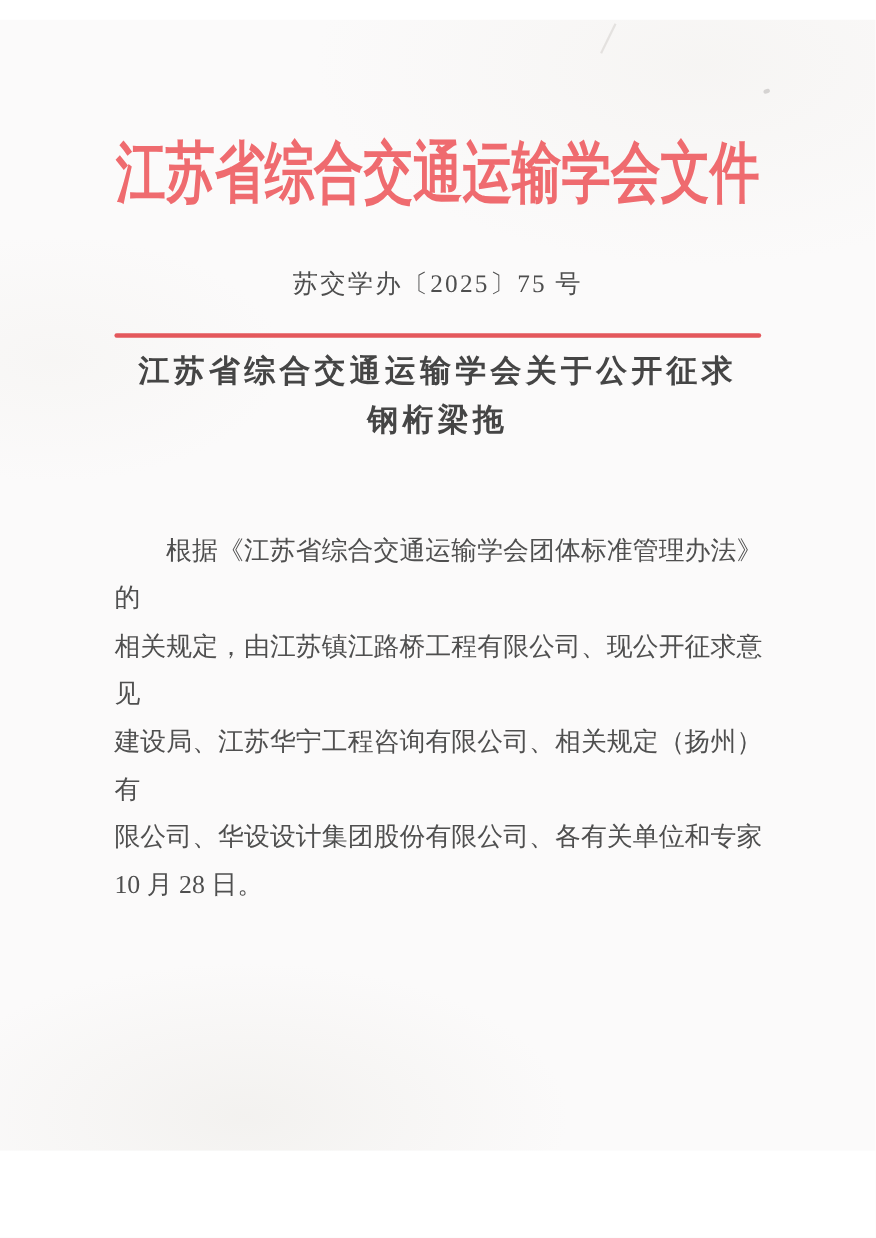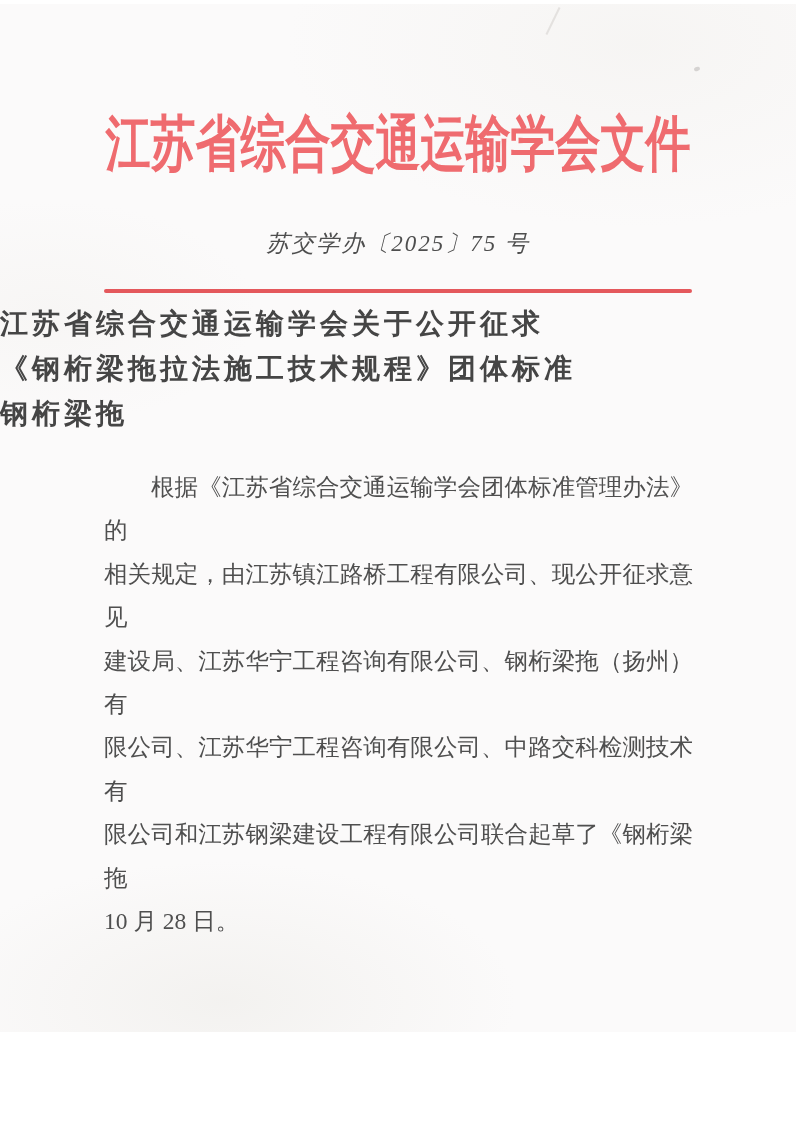--- a/index.html
+++ b/index.html
@@ -9,21 +9,21 @@
     --ink-body: #4f4f4f;
     --ink-muted: #6a6a6a;
     --paper: #fbfafa;
   }
   * { margin: 0; padding: 0; box-sizing: border-box; }
   html, body { background: #ffffff; }
   .page {
     position: relative;
     width: 796px;
     height: 1028px;
-    margin: 4px auto;
+    margin: 18px auto;
     overflow: hidden;
     background:
       radial-gradient(420px 200px at 28% 97%, rgba(228,226,220,.35), rgba(228,226,220,0) 70%),
       radial-gradient(500px 260px at 80% 4%, rgba(235,233,228,.30), rgba(235,233,228,0) 70%),
       radial-gradient(300px 160px at 6% 30%, rgba(236,234,229,.25), rgba(236,234,229,0) 70%),
       var(--paper);
     font-family: "Liberation Serif", "DejaVu Serif", serif;
   }
   .org-title {
     position: absolute;
@@ -43,36 +43,36 @@
   .doc-number {
     position: absolute;
     top: 224px;
     left: 0;
     width: 100%;
     text-align: center;
     font-size: 23px;
     letter-spacing: 2px;
     color: #4e4e4e;
     white-space: nowrap;
-    font-style: italic;
   }
   .red-divider {
     position: absolute;
     top: 285px;
     left: 104px;
     width: 588px;
     height: 4px;
     background: var(--divider-red);
     border-radius: 2px;
   }
   .subject {
     position: absolute;
     top: 297px;
     left: 0;
     width: 100%;
+    text-align: center;
     font-size: 28px;
     line-height: 45px;
     letter-spacing: 4px;
     font-weight: 600;
     color: var(--ink-title);
   }
   .body-block {
     position: absolute;
     top: 462px;
     left: 104px;
@@ -129,29 +129,27 @@
   <span class="speck-mark"></span>
 
   <div class="org-title">江苏省综合交通运输学会文件</div>
 
   <div class="doc-number">苏交学办〔2025〕75 号</div>
 
   <div class="red-divider"></div>
 
   <div class="subject">
     <div>江苏省综合交通运输学会关于公开征求</div>
-    <div>《钢桁梁拖拉法施工技术规程》团体标准</div>
     <div>钢桁梁拖</div>
   </div>
 
   <div class="body-block">
     <div class="body-line fill indent">根据《江苏省综合交通运输学会团体标准管理办法》的</div>
     <div class="body-line fill">相关规定，由江苏镇江路桥工程有限公司、现公开征求意见</div>
-    <div class="body-line fill">建设局、江苏华宁工程咨询有限公司、钢桁梁拖（扬州）有</div>
-    <div class="body-line fill">限公司、江苏华宁工程咨询有限公司、中路交科检测技术有</div>
-    <div class="body-line fill">限公司和江苏钢梁建设工程有限公司联合起草了《钢桁梁拖</div>
+    <div class="body-line fill">建设局、江苏华宁工程咨询有限公司、相关规定（扬州）有</div>
+    <div class="body-line fill">限公司、华设设计集团股份有限公司、各有关单位和专家</div>
     <div class="body-line">10 月 28 日。</div>
 
   </div>
 
   <div class="page-footer">- 1 -</div>
 
 </div>
 
 </body></html>

